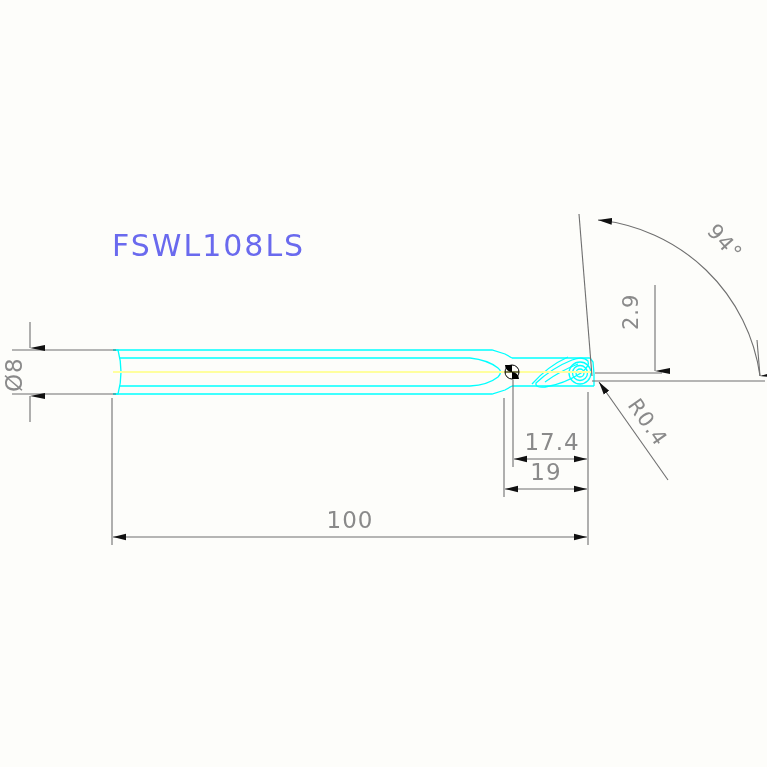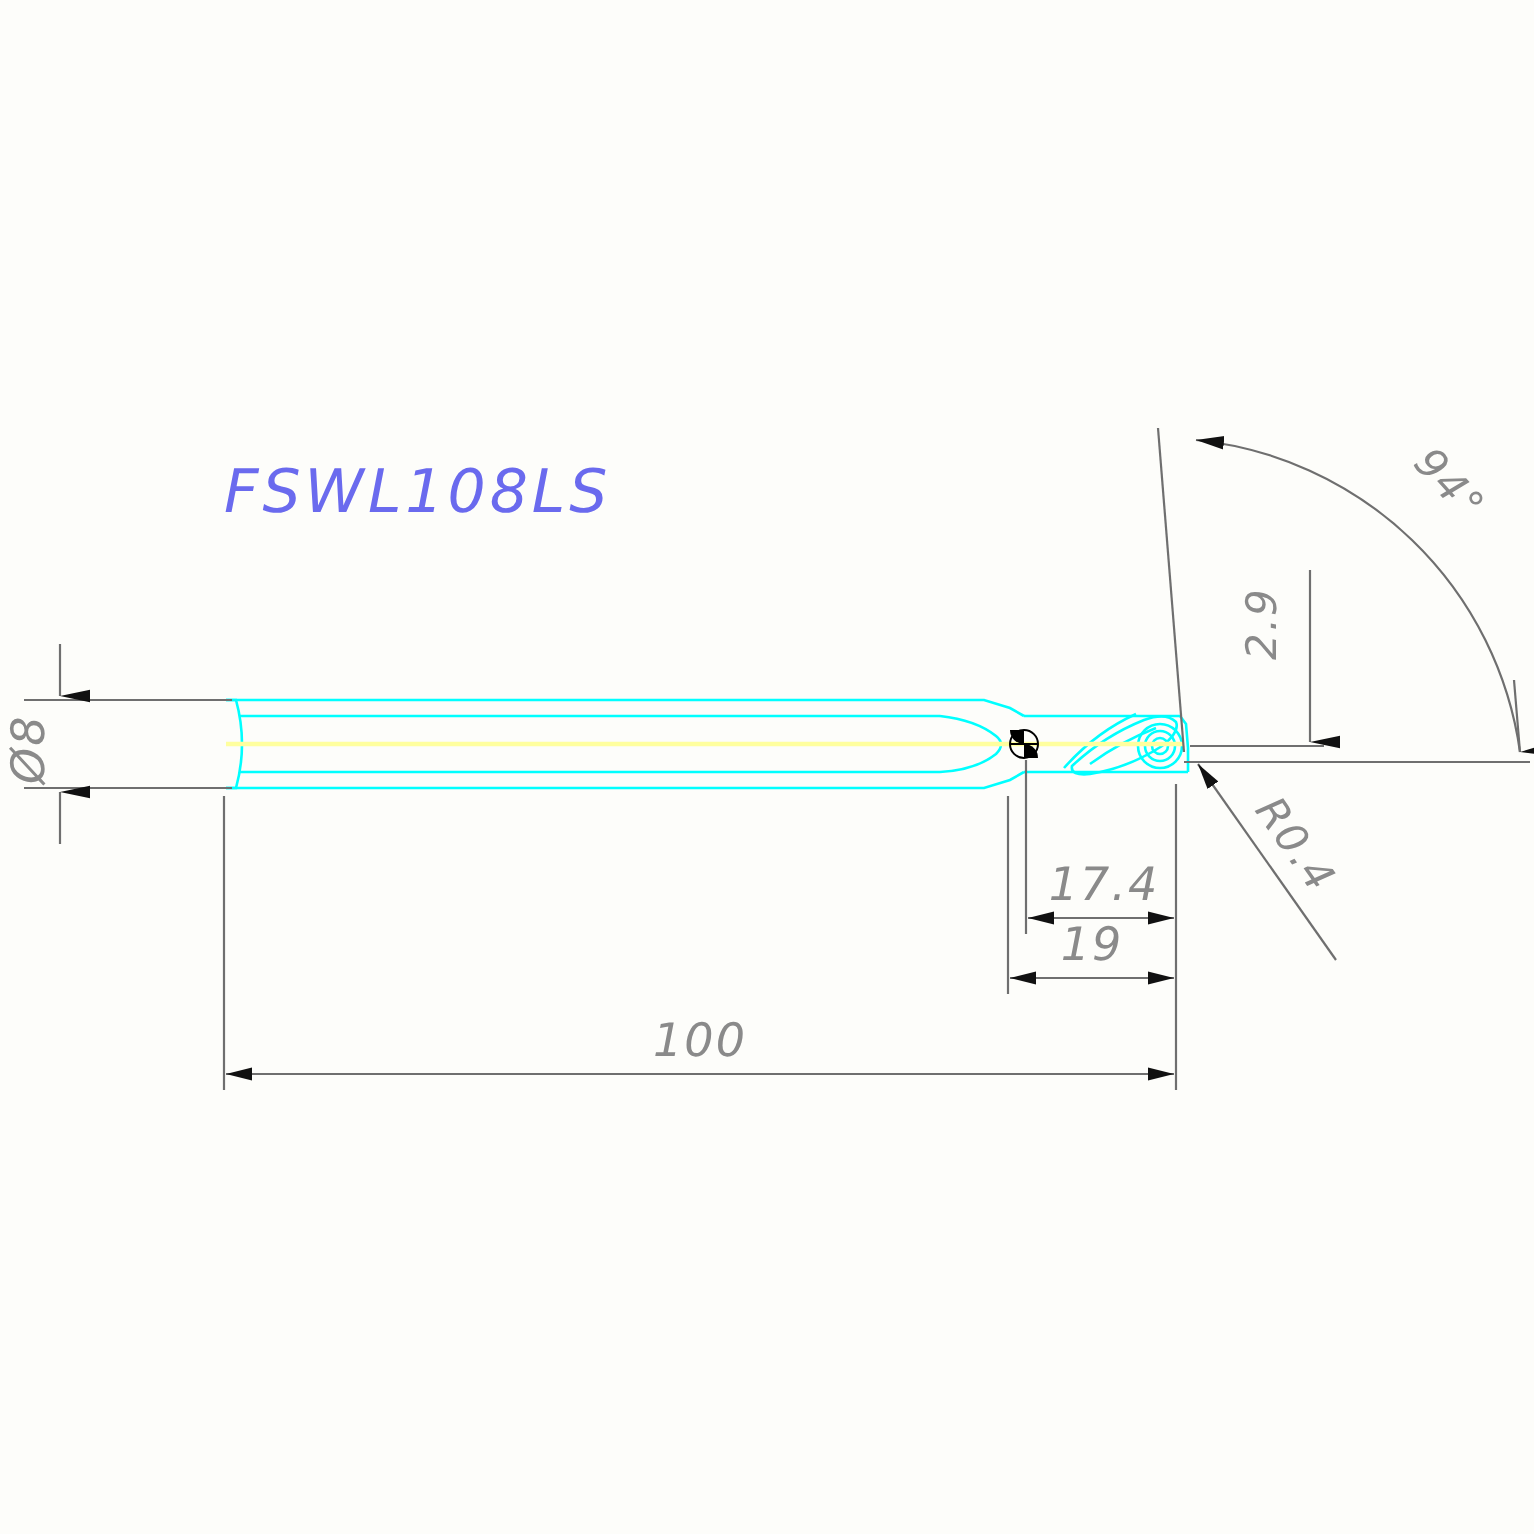--- a/index.html
+++ b/index.html
@@ -7,21 +7,20 @@
     padding: 0;
     background: #ffffff;
   }
   #drawing-root {
     position: relative;
     width: 767px;
     height: 767px;
     background: #fdfdfa;
     font-family: "DejaVu Sans", sans-serif;
     overflow: hidden;
-    font-style: italic;
   }
   #cad-svg {
     position: absolute;
     left: 0;
     top: 0;
     width: 767px;
     height: 767px;
     display: block;
   }
   .dim-text {

